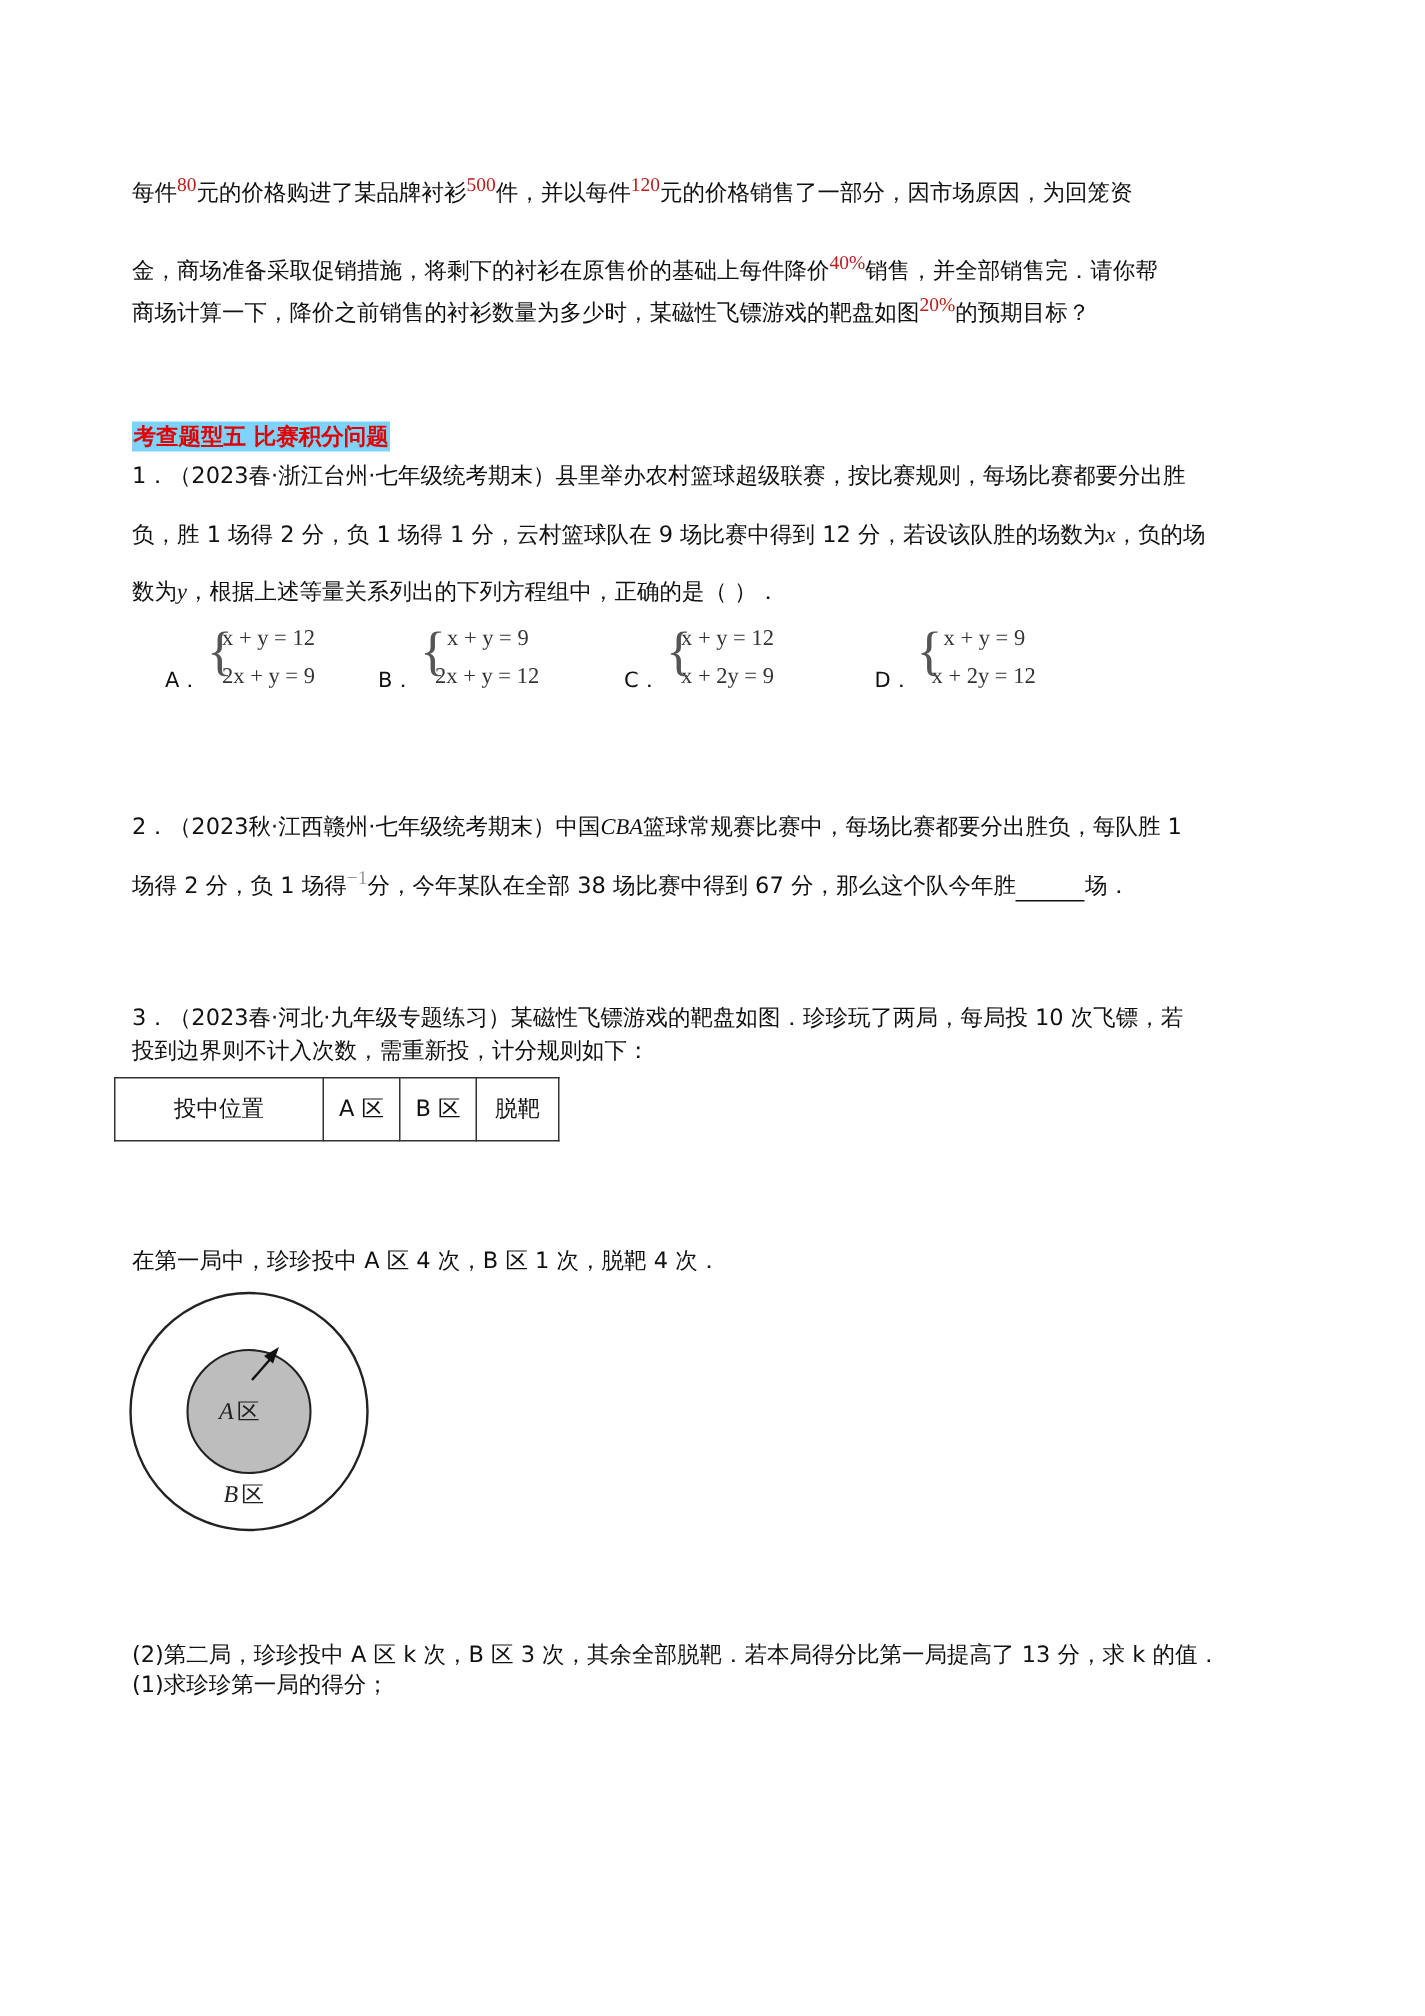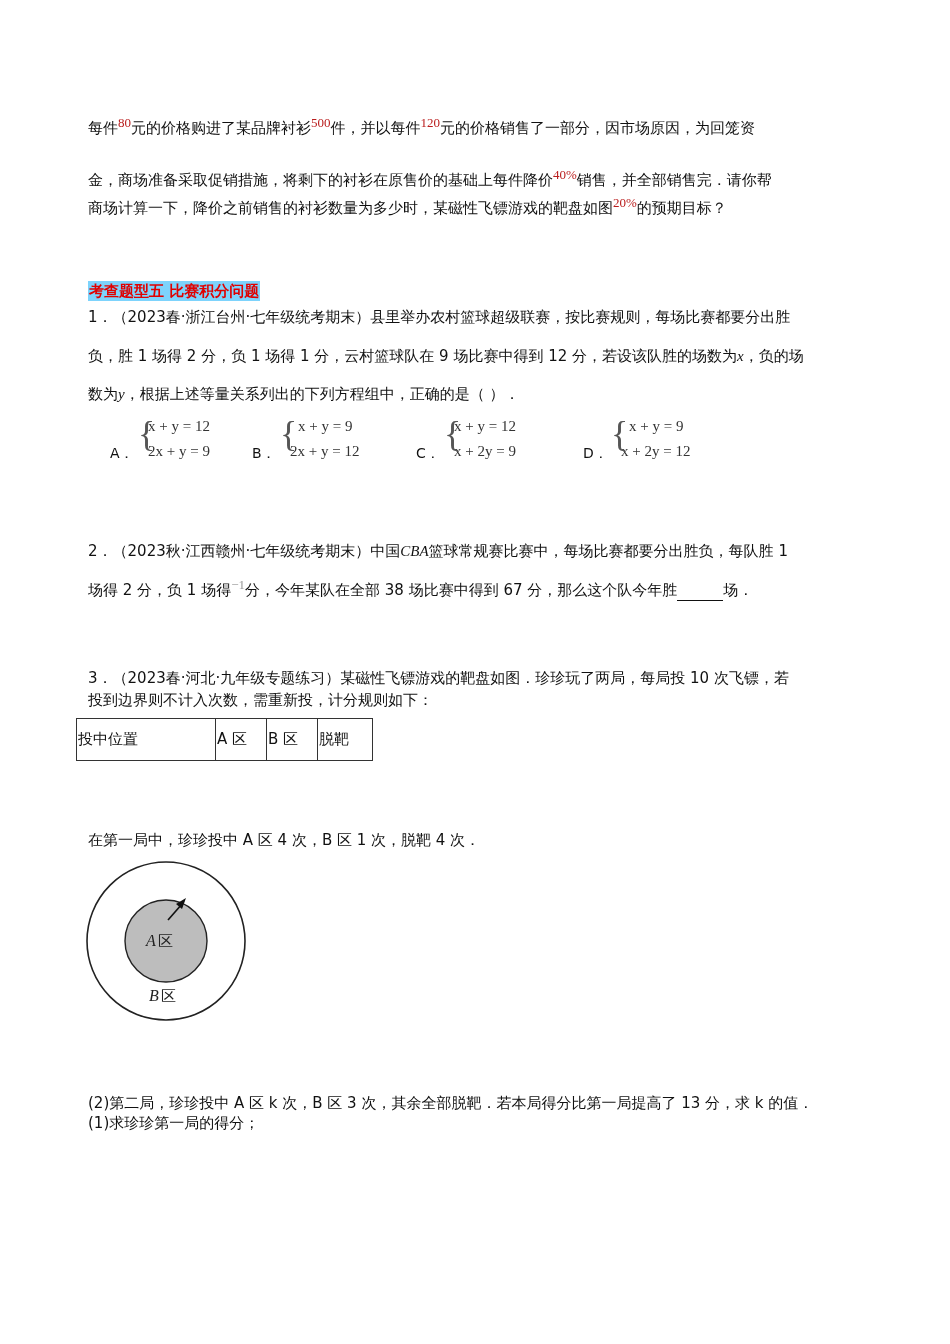--- a/index.html
+++ b/index.html
@@ -18,21 +18,21 @@
   .opt { position: absolute; top: 414px; height: 50px; }
   .opt-label { position: absolute; top: 31px; font-size: 14px; }
   .sys { position: absolute; left: 30px; top: 0; font-family: "Liberation Serif", serif; font-size: 15px; color:#333; }
   .sys .brace { position: absolute; left: -10px; top: 2px; font-size: 36px; line-height: 36px; color:#555; font-family: "Liberation Serif", serif; }
   .sys .eq { line-height: 25px; white-space: nowrap; }
   table.score {
     position: absolute; left: 76px; top: 718px; border-collapse: collapse;
     font-size: 15px;
   }
   table.score td {
-    border: 1.5px solid #333; text-align: left; vertical-align: middle;
+    border: 1.5px solid #333; text-align: center; vertical-align: middle;
   }
   .blank { display: inline-block; width: 46px; border-bottom: 1.5px solid #111; height: 16px; vertical-align: bottom; }
 </style>
 </head>
 <body>
 
 <div class="line" style="top:118px;">
   <span>每件</span><span class="sup">80</span><span>元的价格购进了某品牌衬衫</span><span class="sup">500</span><span>件，并以每件</span><span class="sup">120</span><span>元的价格销售了一部分，因市场原因，为回笼资</span>
 </div>
 <div class="line" style="top:170px;">

